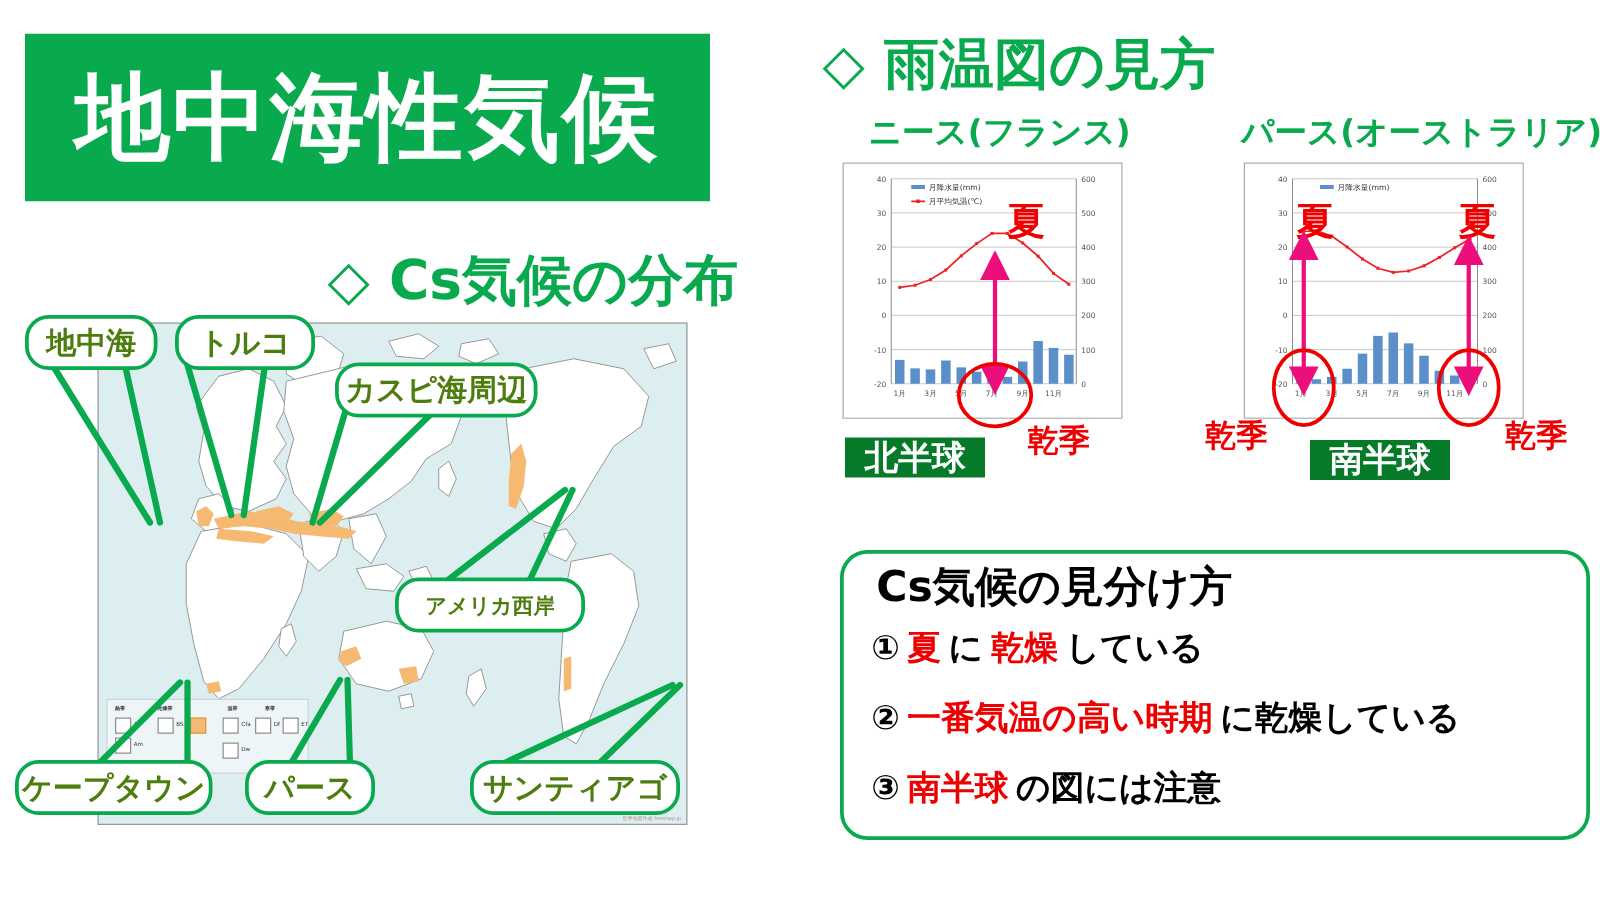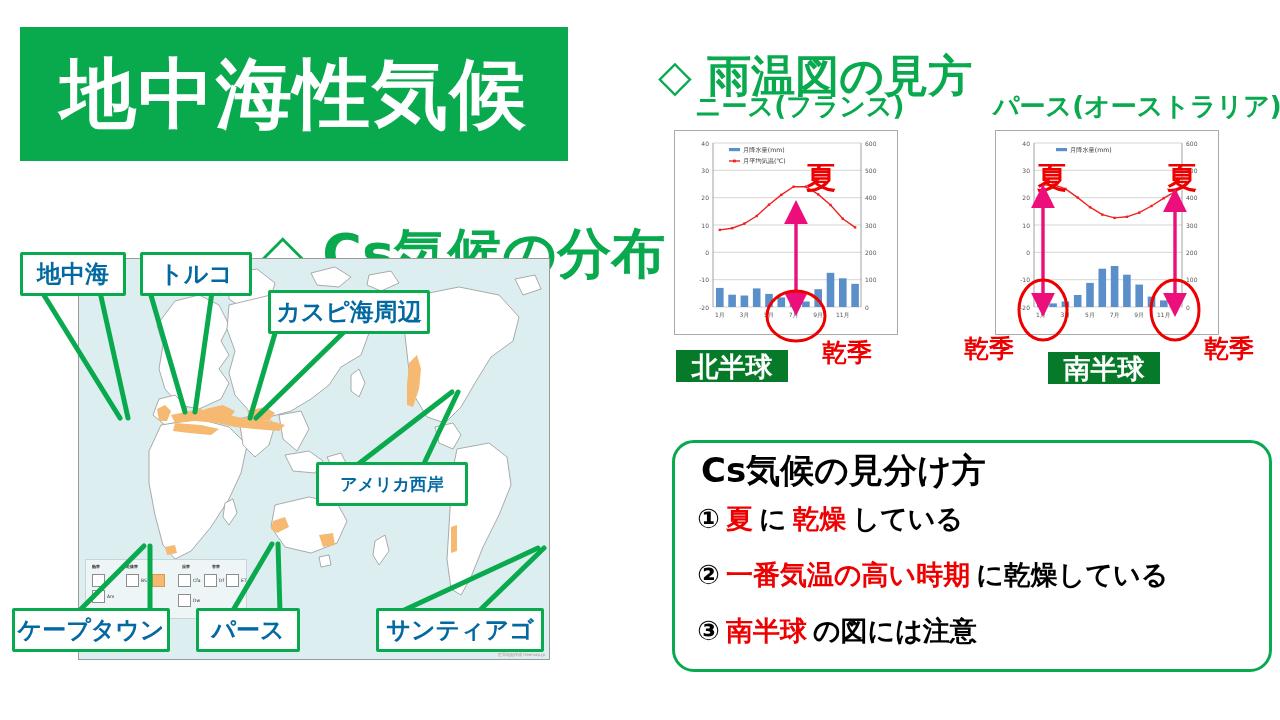--- a/index.html
+++ b/index.html
@@ -16,23 +16,23 @@
     background:#09a94e;
     display:flex;align-items:center;justify-content:center;
   }
   #title-text{
     color:#ffffff;font-size:76px;font-weight:bold;letter-spacing:2px;
     line-height:1;white-space:nowrap;
   }
 
   
   .sec-head{
-    color:#09a94e;font-weight:bold;white-space:nowrap;line-height:1;margin-top:24px;
-  }
-  #map-heading{left:262px;top:203px;font-size:54px;}
+    color:#09a94e;font-weight:bold;white-space:nowrap;line-height:1;
+  }
+  #map-heading{left:262px;top:203px;font-size:44px;}
   #climo-heading{left:658px;top:30px;font-size:44px;}
 
   .sub-head{
     color:#09a94e;font-weight:bold;white-space:nowrap;line-height:1;font-size:26px;margin-left:23px;
   }
   #nice-head{left:672px;top:93px;}
   #perth-head{left:970px;top:93px;}
 
   
   #map-frame{
@@ -49,23 +49,23 @@
     background:#eef5f6;border:1px solid #c8d4d6;
   }
   #map-legend .lgrow{position:absolute;display:flex;align-items:center;gap:1px;}
   #map-legend .sw{width:11px;height:11px;background:#ffffff;border:1px solid #8d8d8d;}
   #map-legend .sw.orange{background:#f5b971;border-color:#d79b4e;}
   #map-legend .lab{font-size:4.5px;color:#333;margin-left:1px;}
   #map-legend .grp{position:absolute;font-size:4px;color:#333;font-weight:bold;}
 
   
   .callout{
-    background:#ffffff;border:3px solid #09a94e;border-radius:2px;
+    background:#ffffff;border:3px solid #09a94e;border-radius:19px;
     display:flex;align-items:center;justify-content:center;
-    font-weight:bold;color:#0369a1;white-space:nowrap;
+    font-weight:bold;color:#4d7c0f;white-space:nowrap;
     box-sizing:border-box;
   }
 
   
   .chart-box{
     background:#ffffff;border:1px solid #aaaaaa;box-sizing:border-box;
   }
   .chart-svg{display:block;}
 
   .tag-green{

